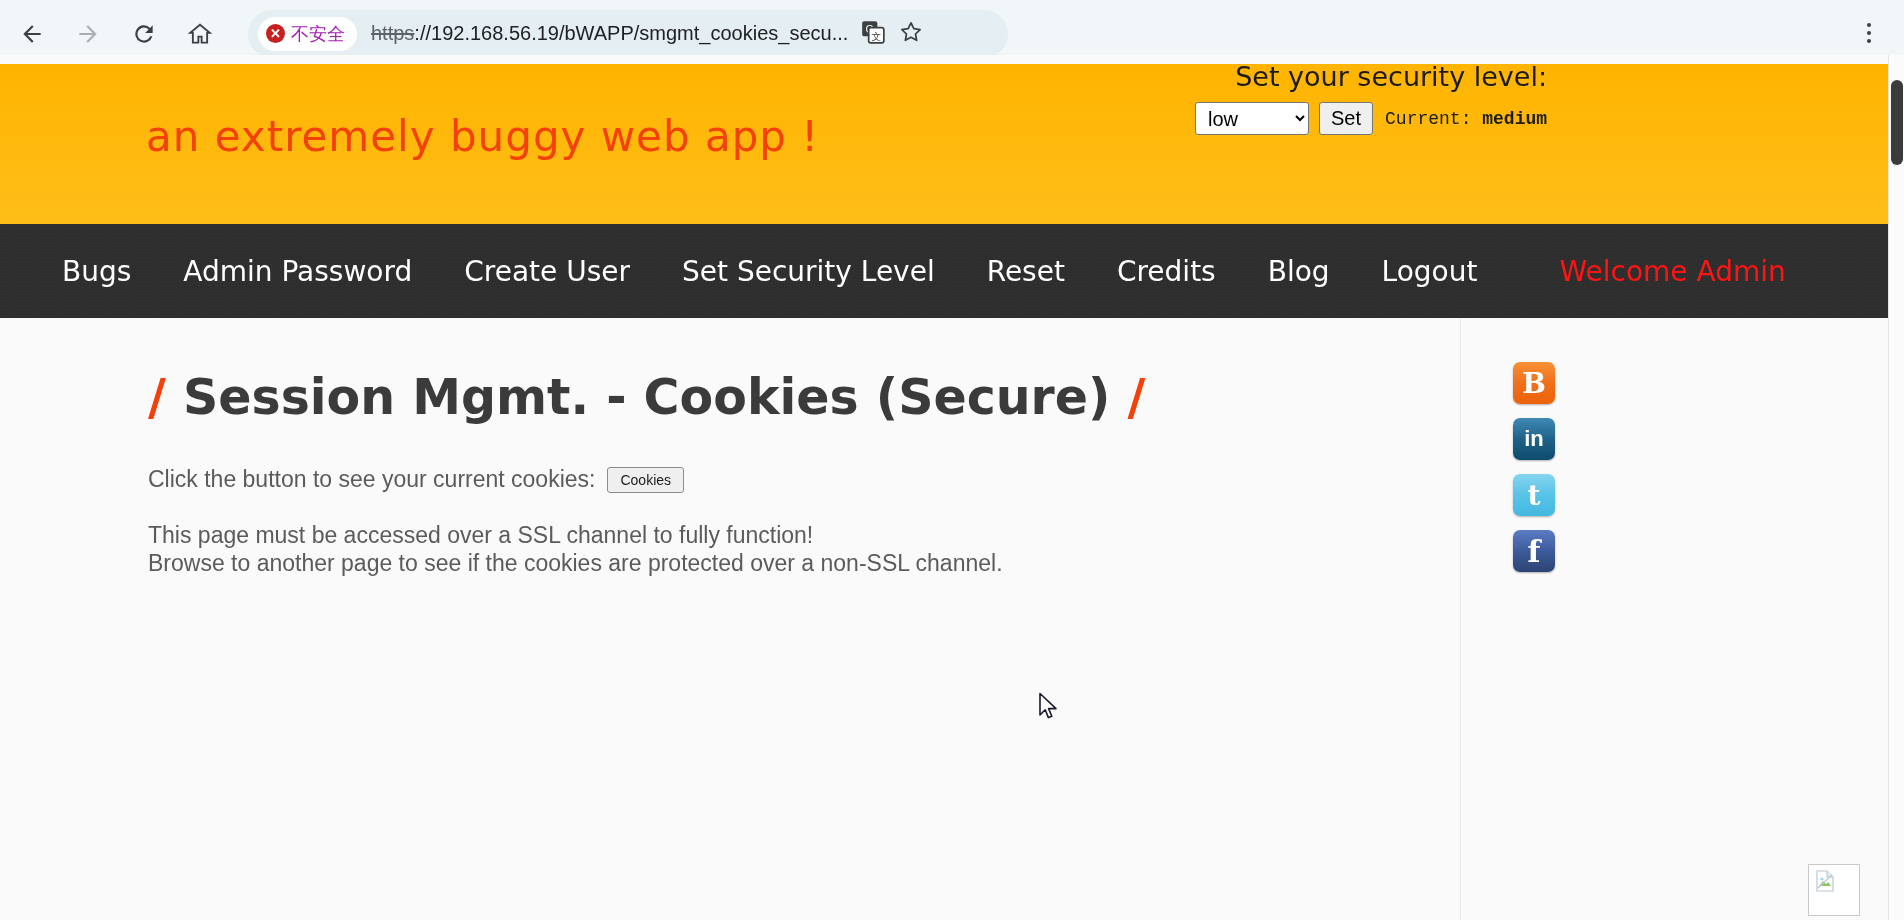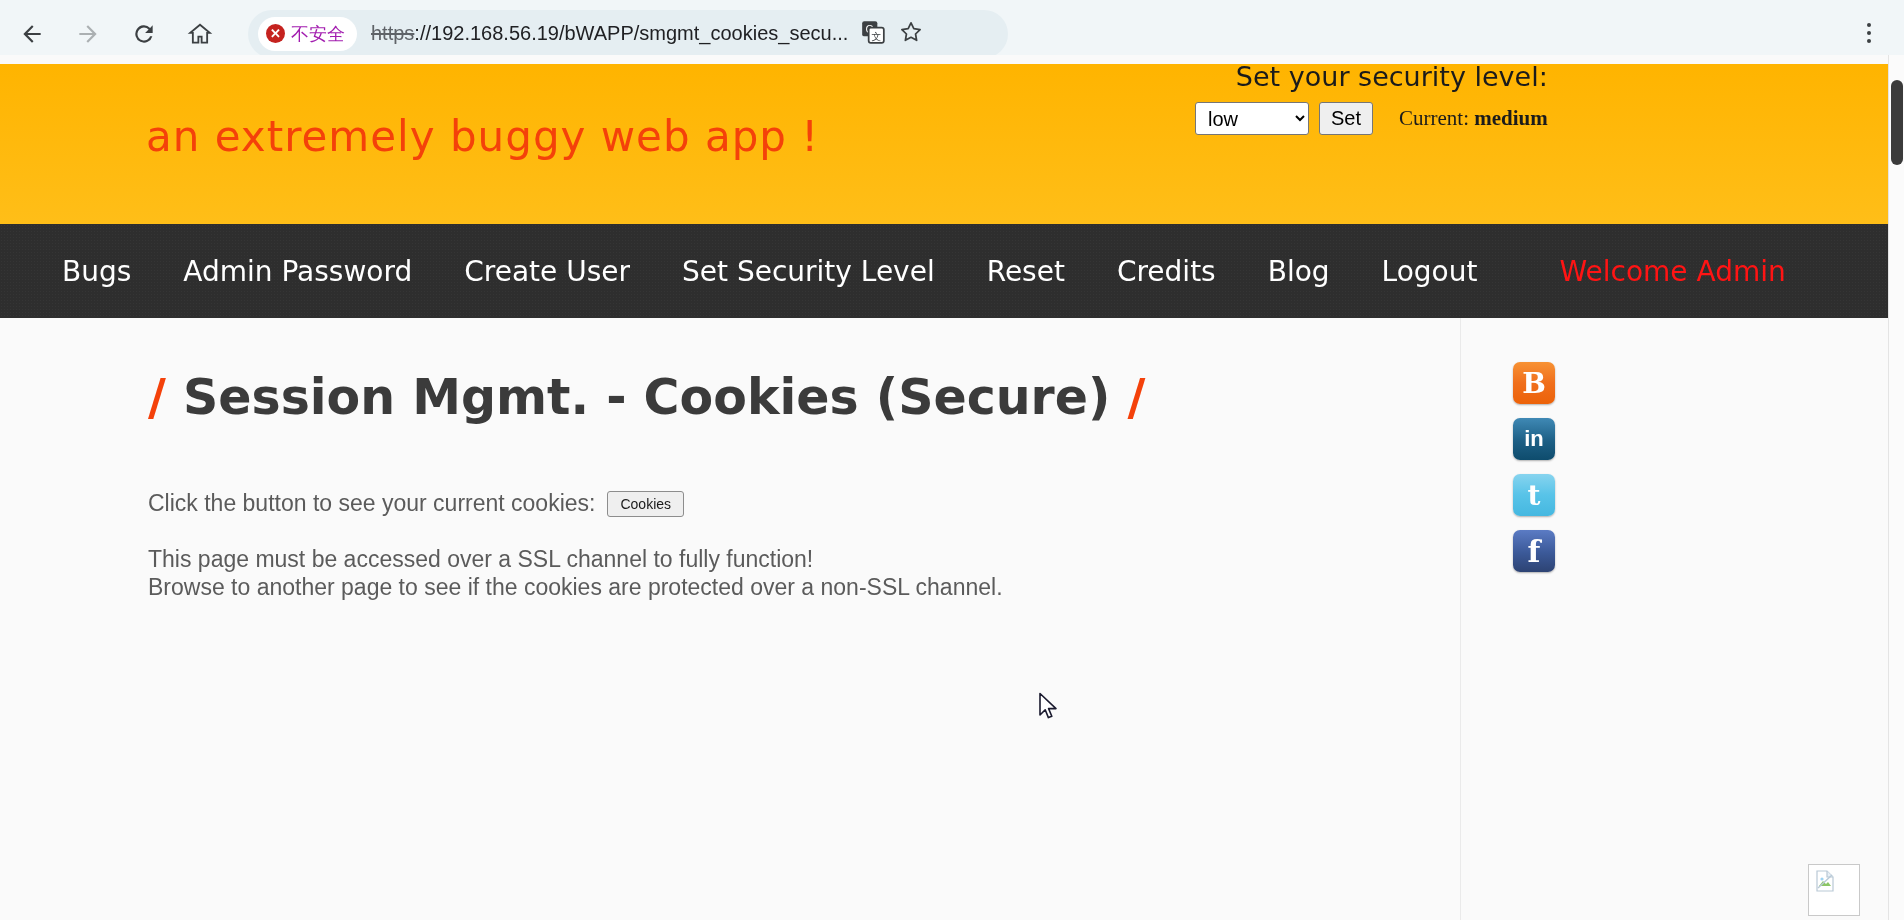--- a/index.html
+++ b/index.html
@@ -100,22 +100,22 @@
     border: 1px solid #767676; border-radius: 3px;
     background: #fff; padding-left: 8px; color: #000;
   }
   .sec-set-btn {
     height: 33px; padding: 0 11px;
     font-size: 20px; font-family: "Liberation Sans", sans-serif;
     border: 1px solid #767676; border-radius: 3px;
     background: #efefef; color: #000; cursor: pointer;
   }
   .sec-current {
-    font-family: Liberation Serif, serif;
-    font-size: 21px; color: #1b1b1b; white-space: nowrap; margin-left: 16px;
+    font-family: Liberation Mono, monospace;
+    font-size: 18px; color: #1b1b1b; white-space: nowrap; margin-left: 2px;
   }
   .sec-current b { font-weight: bold; }
 
   
   .navbar {
     position: absolute; top: 169px; left: 0;
     width: 1888px; height: 94px;
     background: #2e2e2e;
     background-image: radial-gradient(rgba(255,255,255,.035) 1px, transparent 1px);
     background-size: 3px 3px;
@@ -133,21 +133,21 @@
   
   .content { position: absolute; top: 258px; left: 0; width: 1460px; }
   .page-heading {
     margin: 56px 0 0 148px;
     font-family: "DejaVu Sans", sans-serif;
     font-size: 49px; color: #3b3b3b; white-space: nowrap;
   }
   .page-heading .slash { color: #f4410a; }
 
   .line-row {
-    margin: 64px 0 0 148px;
+    margin: 40px 0 0 148px;
     display: flex; align-items: center; gap: 12px;
   }
   .body-text {
     font-size: 23px; color: #5b5b5b;
     font-family: "Liberation Sans", sans-serif;
   }
   .cookies-btn {
     font-size: 14px; font-family: "Liberation Sans", sans-serif;
     border: 1px solid #8d8d8d; border-radius: 3px;
     background: #efefef; color: #1b1b1b;

